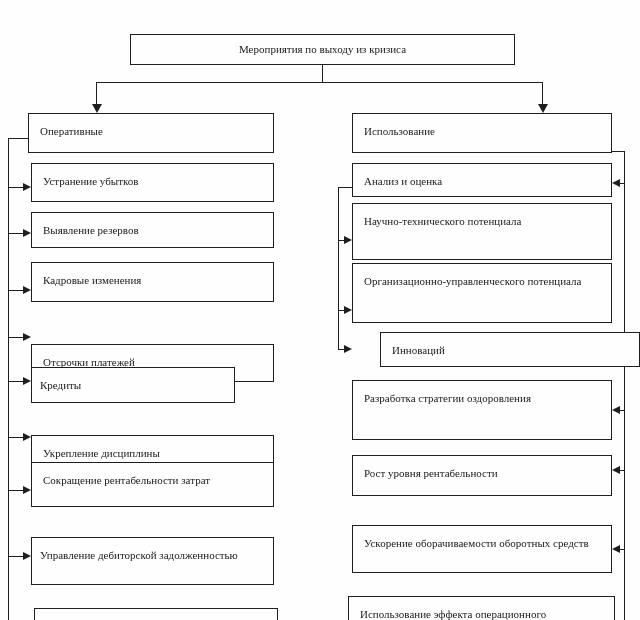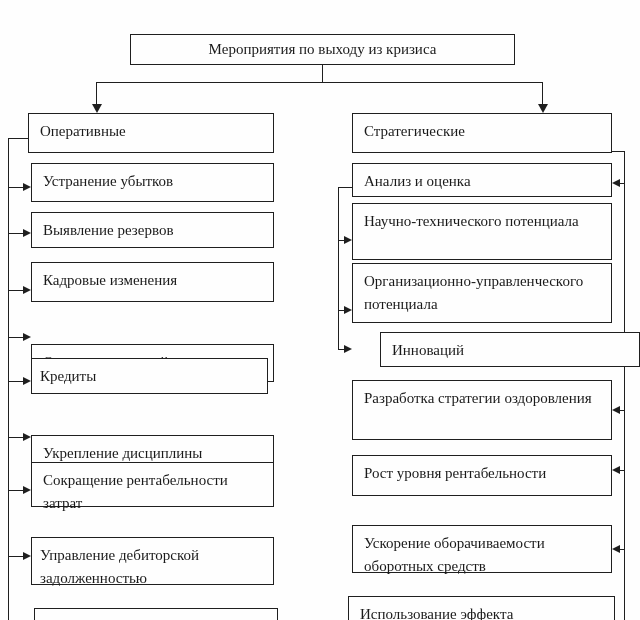--- a/index.html
+++ b/index.html
@@ -9,21 +9,21 @@
     background:#fefefe;
     overflow:hidden;
     font-family:"Liberation Serif","DejaVu Serif",serif;
   }
   .box{
     position:absolute;
     box-sizing:border-box;
     border:1px solid #1f1f1f;
     background:#fefefe;
     color:#1a1a1a;
-    font-size:15px;
+    font-size:11px;
     line-height:23px;
     padding:6px 8px 0 11px;
   }
   .box.center{
     display:flex;align-items:center;justify-content:center;
     text-align:center;padding:0;
   }
   .hl{position:absolute;height:1px;background:#1f1f1f;}
   .vl{position:absolute;width:1px;background:#1f1f1f;}
   .ar{position:absolute;width:0;height:0;}
@@ -59,39 +59,39 @@
   <div class="ar right" style="left:23px;top:229px;"></div>
 
   <div class="box" style="left:31px;top:262px;width:243px;height:40px;">Кадровые изменения</div>
   <div class="hl" style="left:8px;top:290px;width:16px;"></div>
   <div class="ar right" style="left:23px;top:286px;"></div>
 
   <div class="box" style="left:31px;top:312px;width:243px;height:38px;margin-top:32px;">Отсрочки платежей</div>
   <div class="hl" style="left:8px;top:337px;width:16px;"></div>
   <div class="ar right" style="left:23px;top:333px;"></div>
 
-  <div class="box" style="left:31px;top:358px;width:237px;height:36px;padding-left:8px;">Кредиты</div>
+  <div class="box" style="left:31px;top:367px;width:204px;height:36px;padding-left:8px;">Кредиты</div>
   <div class="hl" style="left:8px;top:381px;width:16px;"></div>
   <div class="ar right" style="left:23px;top:377px;"></div>
 
   <div class="box" style="left:31px;top:435px;width:243px;height:38px;">Укрепление дисциплины</div>
   <div class="hl" style="left:8px;top:437px;width:16px;"></div>
   <div class="ar right" style="left:23px;top:433px;"></div>
 
   <div class="box" style="left:31px;top:462px;width:243px;height:45px;">Сокращение рентабельности затрат</div>
   <div class="hl" style="left:8px;top:490px;width:16px;"></div>
   <div class="ar right" style="left:23px;top:486px;"></div>
 
   <div class="box" style="left:31px;top:537px;width:243px;height:48px;padding-left:8px;">Управление дебиторской задолженностью</div>
   <div class="hl" style="left:8px;top:556px;width:16px;"></div>
   <div class="ar right" style="left:23px;top:552px;"></div>
 
   <div class="box" style="left:34px;top:608px;width:244px;height:36px;">Прочие</div>
 
-  <div class="box" style="left:352px;top:113px;width:260px;height:40px;">Стратегические</div>
+  <div class="box" style="left:352px;top:113px;width:260px;height:40px;">Использование</div>
 
   <div class="hl" style="left:612px;top:151px;width:13px;"></div>
   <div class="vl" style="left:624px;top:151px;height:469px;"></div>
 
   <div class="box" style="left:352px;top:163px;width:260px;height:34px;">Анализ и оценка</div>
   <div class="hl" style="left:620px;top:183px;width:5px;"></div>
   <div class="ar left" style="left:612px;top:179px;"></div>
 
   <div class="hl" style="left:338px;top:187px;width:14px;"></div>
   <div class="vl" style="left:338px;top:187px;height:162px;"></div>

